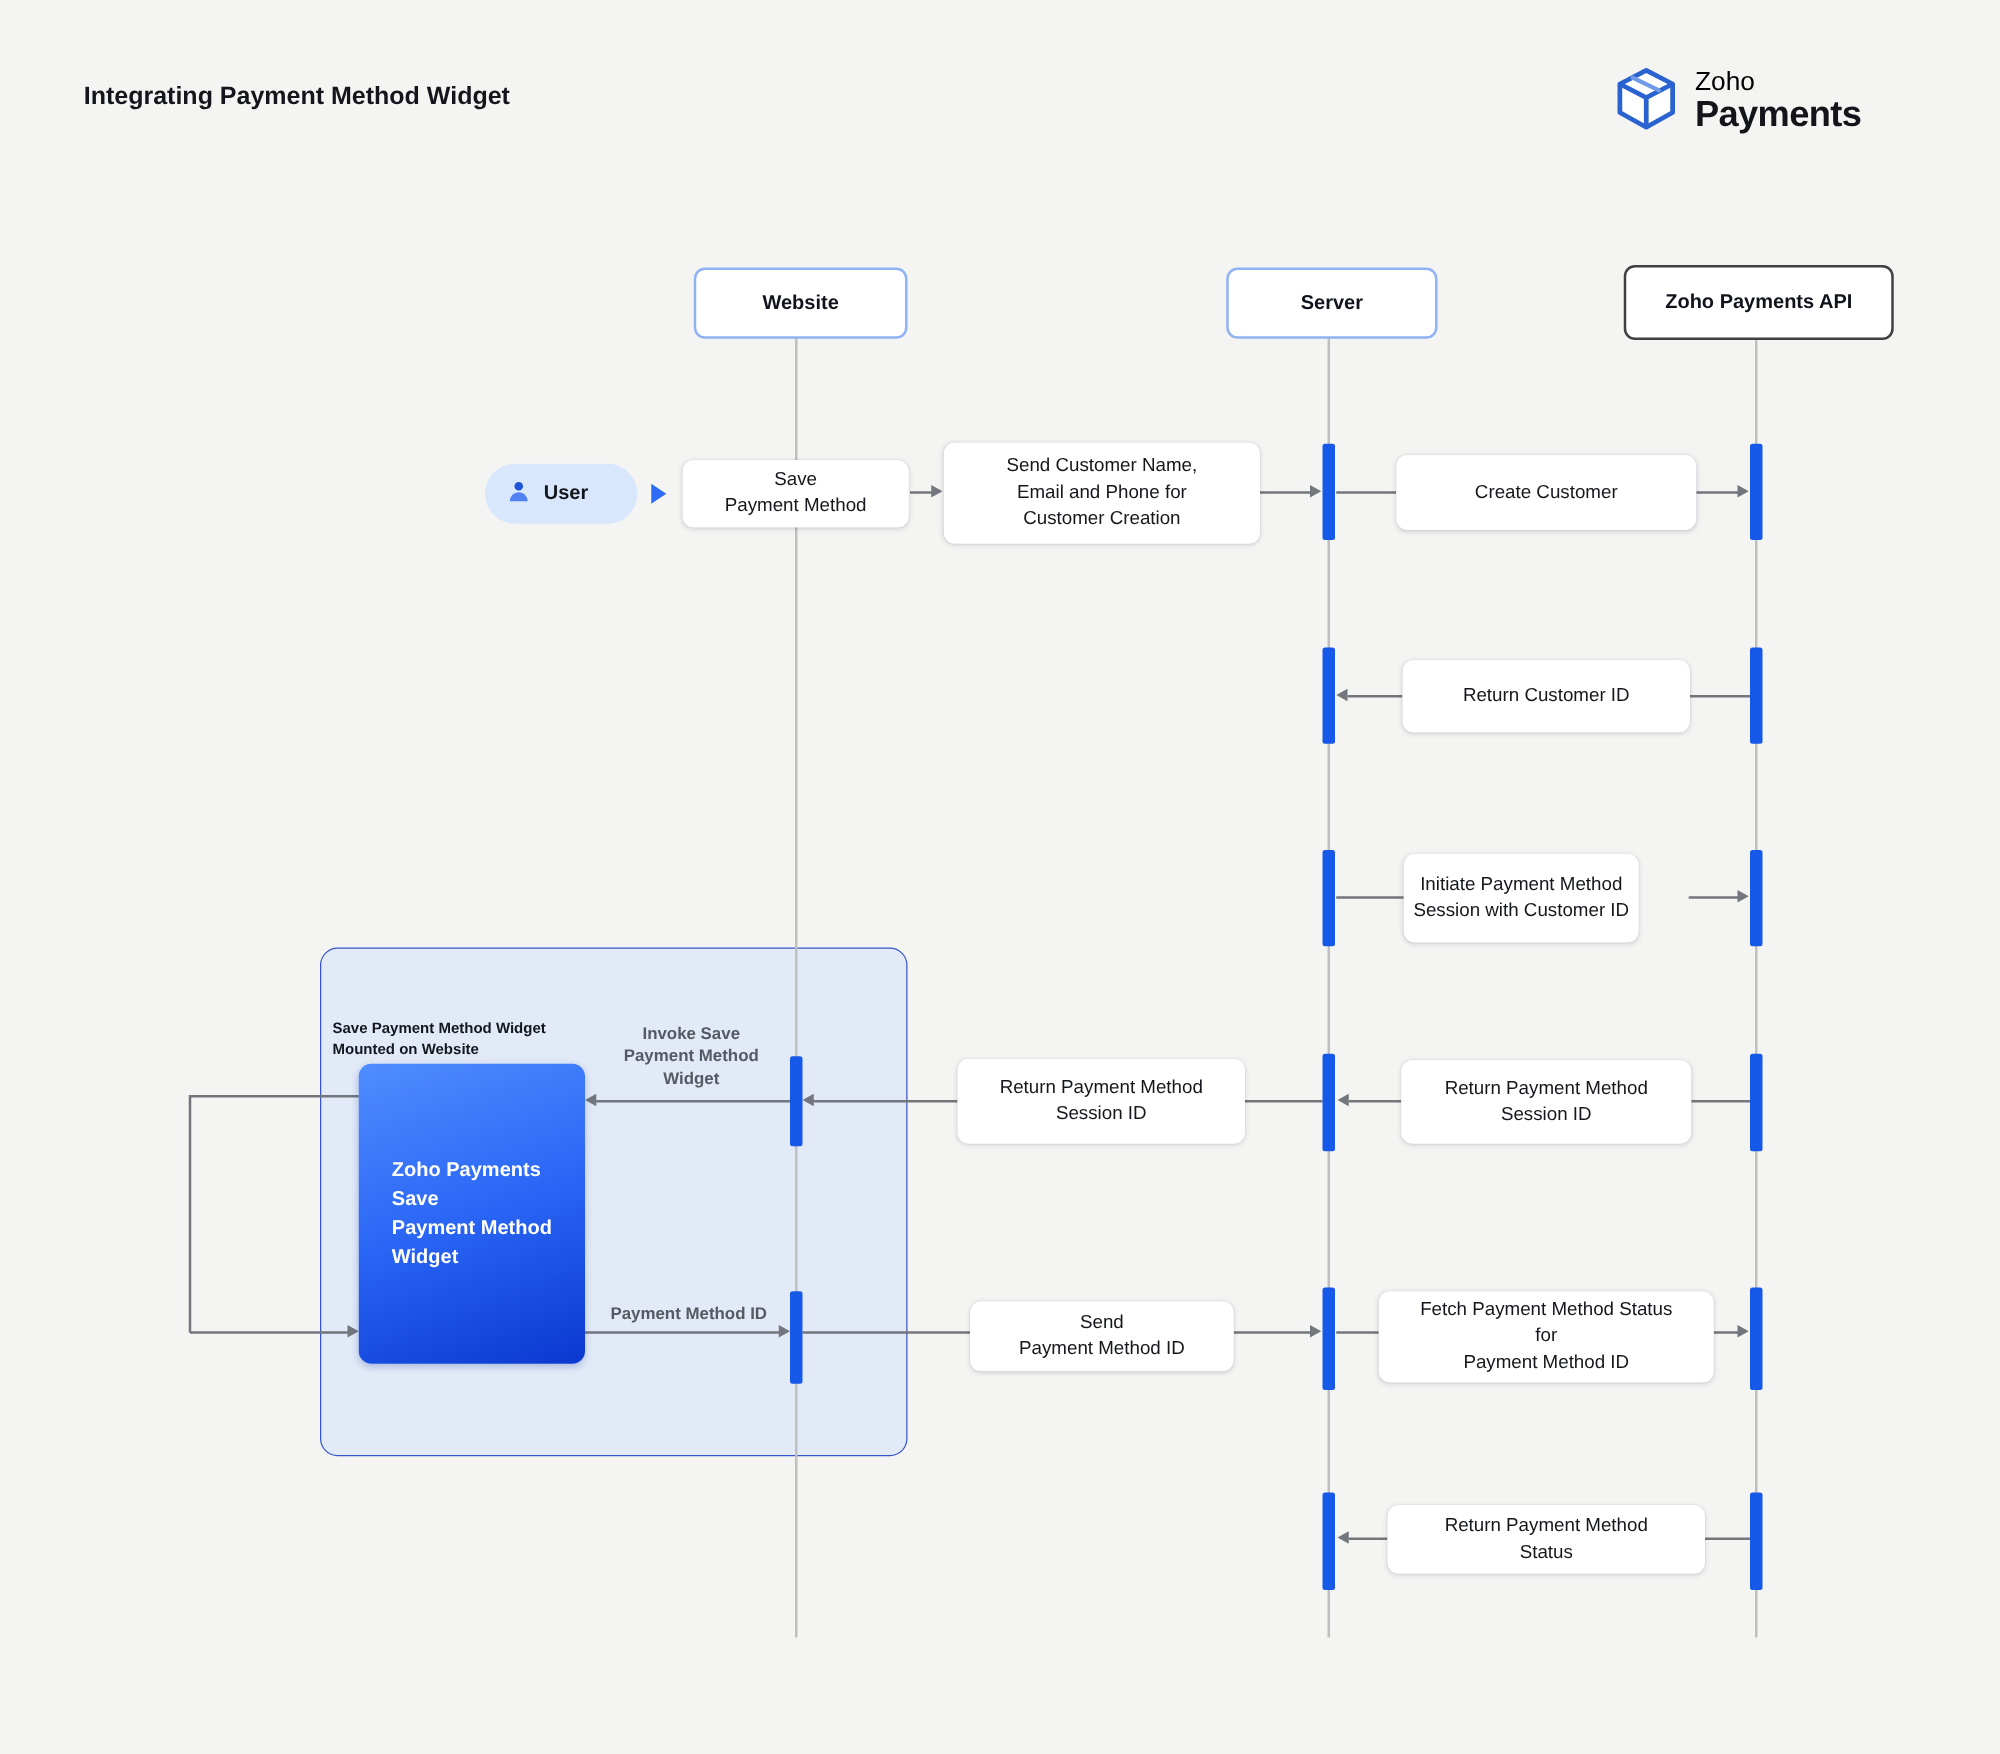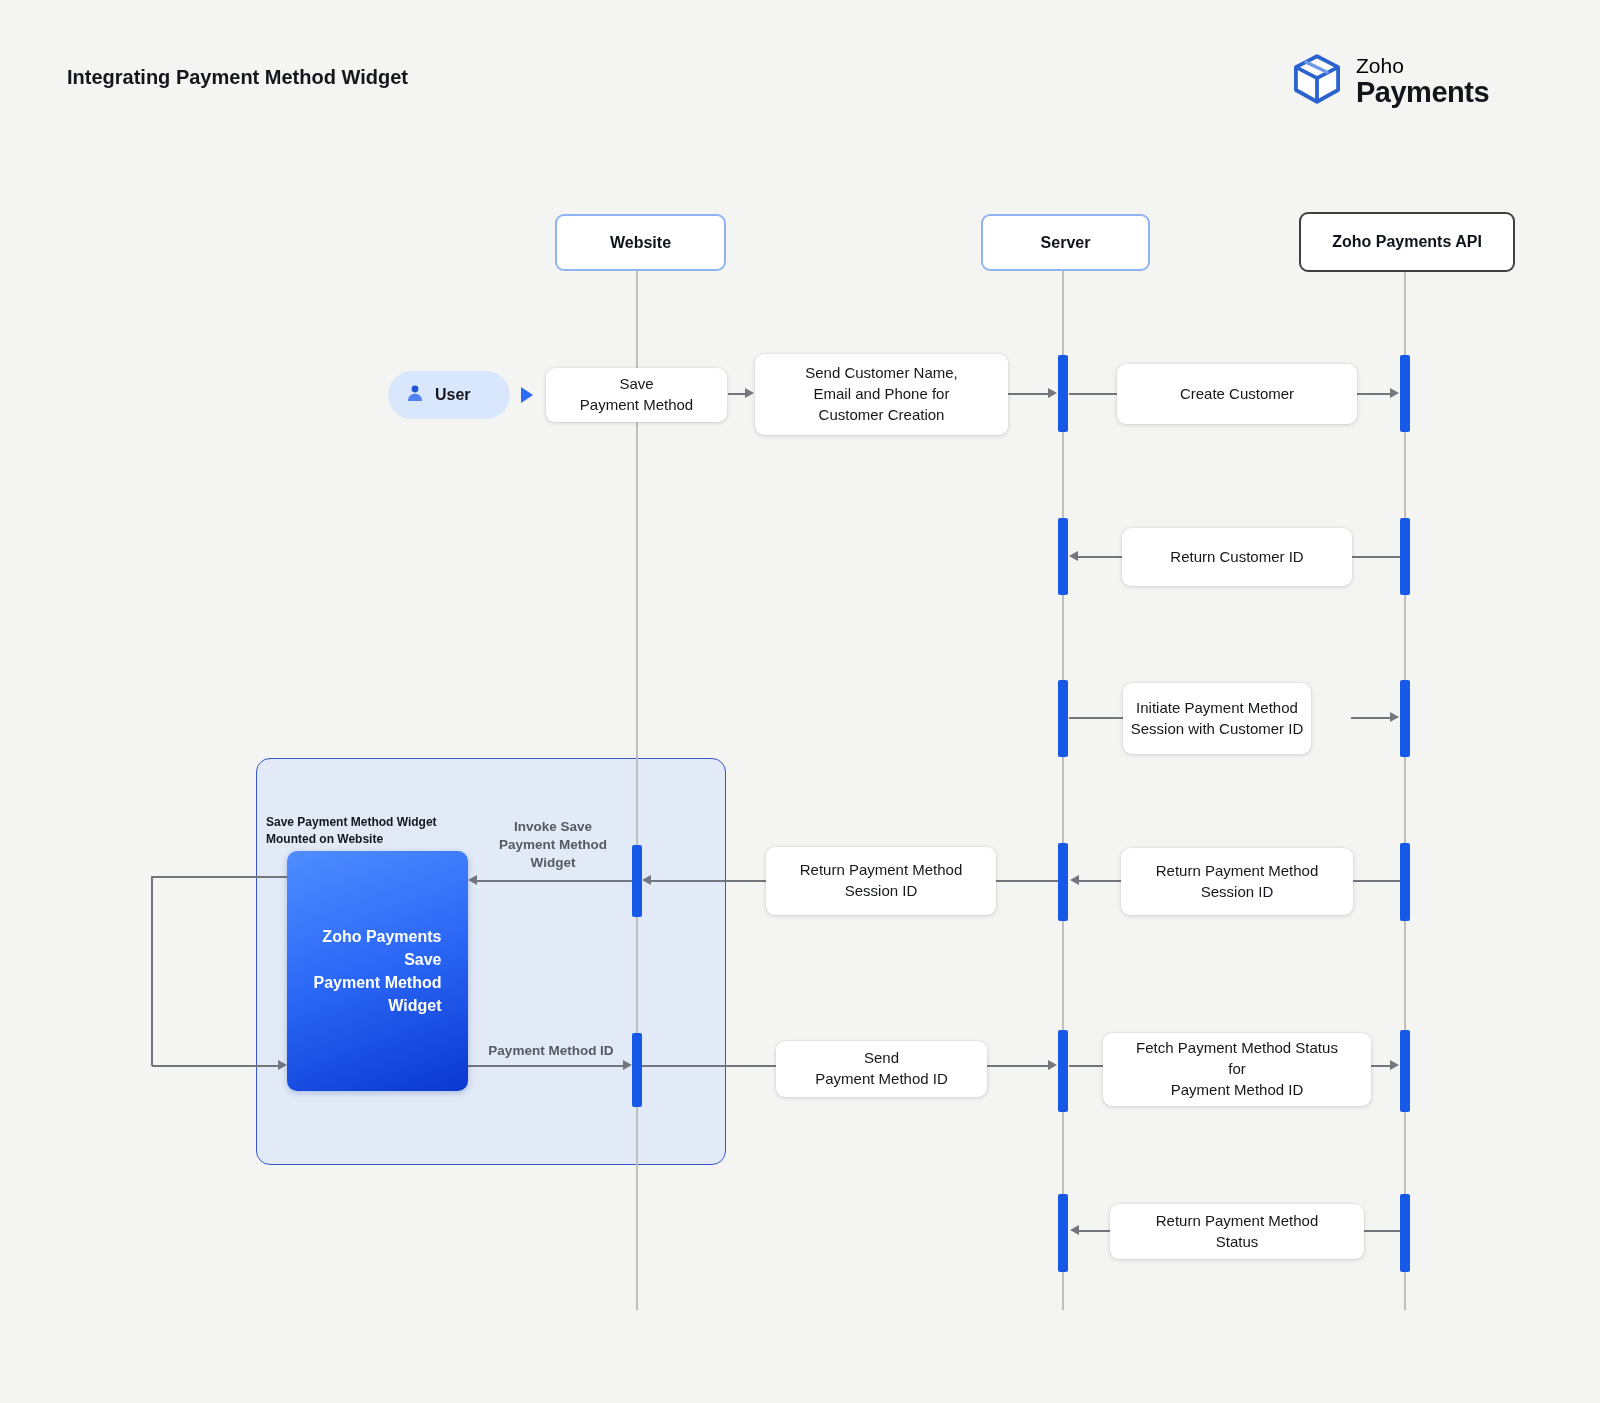--- a/index.html
+++ b/index.html
@@ -45,21 +45,21 @@
 
   
   .frame{position:absolute;left:256px;top:758px;width:468px;height:405px;background:#e2eaf7;
          border:1.5px solid #3757c9;border-radius:14px;z-index:1;}
   .frame-label{position:absolute;left:266px;top:766px;width:280px;font-size:12px;font-weight:700;
                color:#14161d;white-space:pre-line;line-height:1.4;z-index:5;text-align:left;margin-top:48px;}
 
   
   .widget{position:absolute;left:287px;top:851px;width:181px;height:240px;border-radius:10px;
           background:linear-gradient(160deg,#4f8dff 0%,#2a66f5 50%,#0a38d0 100%);
-          display:flex;align-items:center;justify-content:center;text-align:right;
+          display:flex;align-items:center;justify-content:center;text-align:left;
           color:#fff;font-weight:700;font-size:16px;line-height:1.45;white-space:pre-line;z-index:5;
           box-shadow:0 2px 6px rgba(10,50,160,.25);}
 
   
   .user-pill{position:absolute;left:388px;top:371px;width:122px;height:48px;background:#d9e7fd;
              border-radius:26px;display:flex;align-items:center;gap:10px;padding-left:17px;
              box-sizing:border-box;font-weight:700;font-size:16px;color:#14161c;z-index:5;}
   .play{position:absolute;left:521px;top:387px;width:0;height:0;border-top:8px solid transparent;
         border-bottom:8px solid transparent;border-left:12px solid #2e6bf6;z-index:5;}
 </style>

